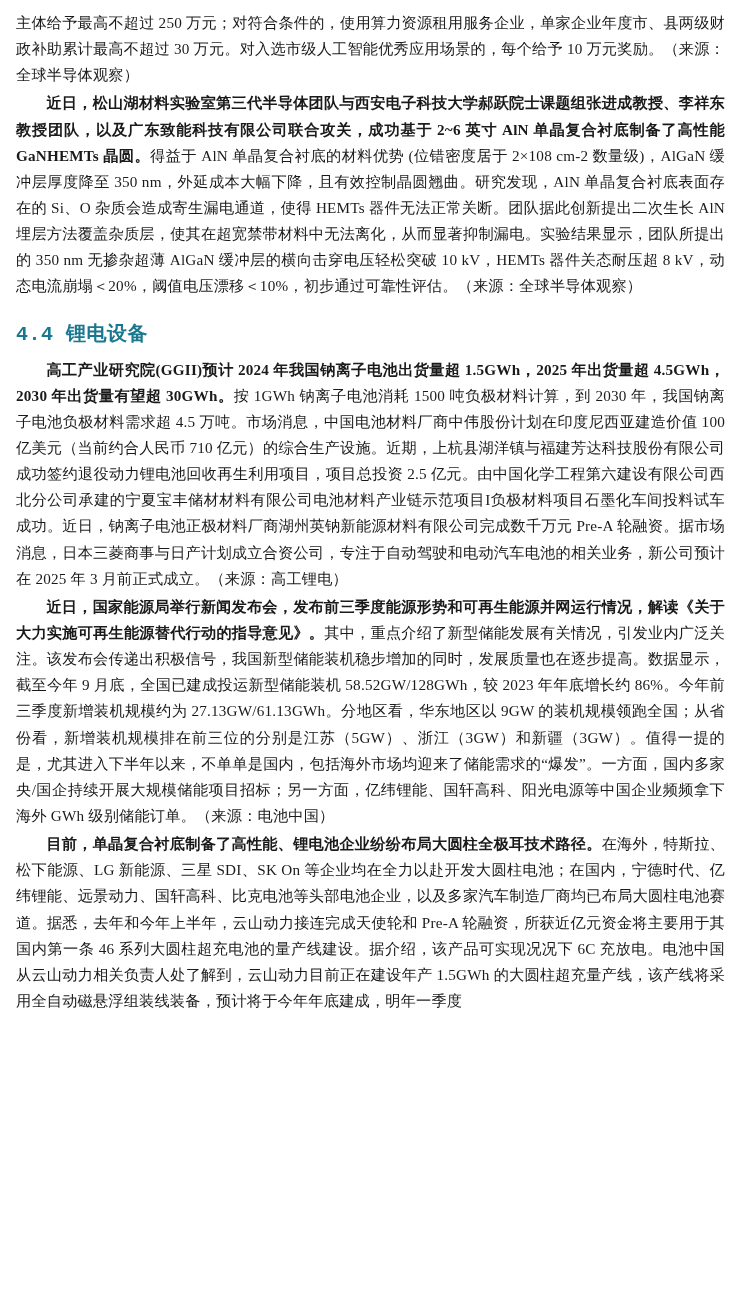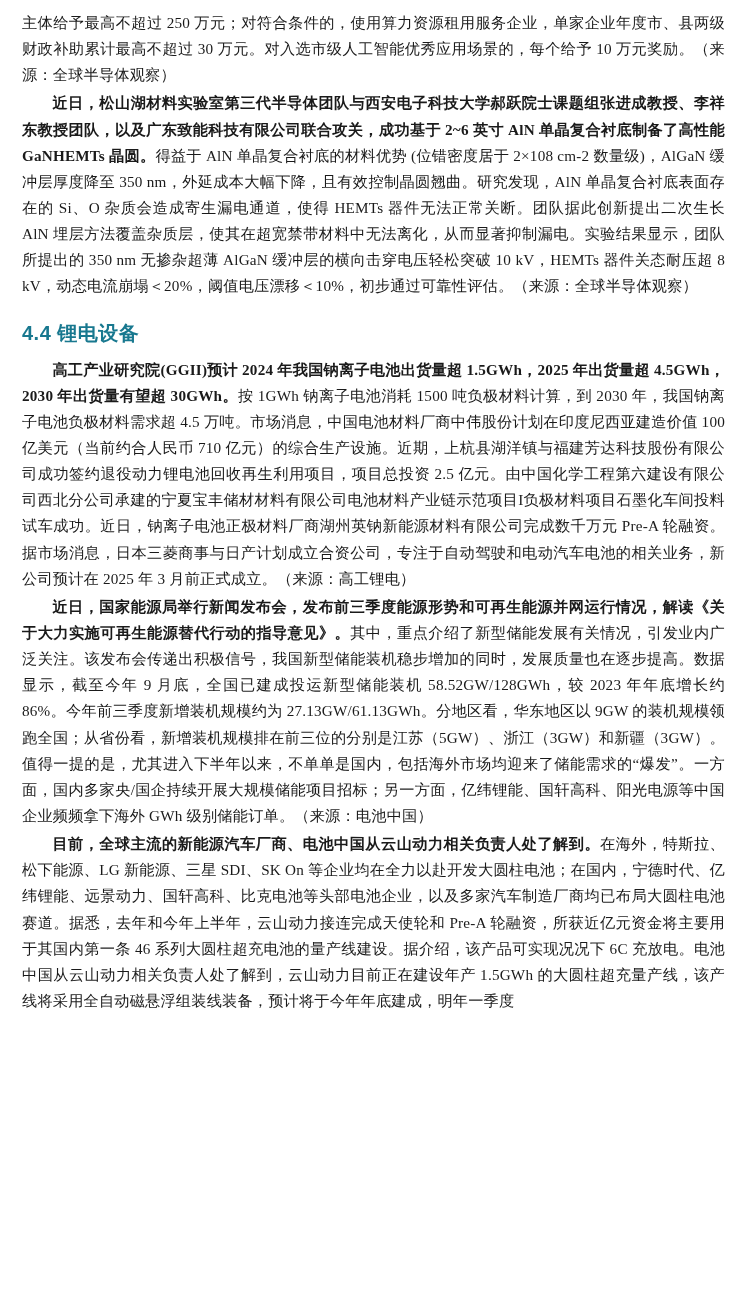--- a/index.html
+++ b/index.html
@@ -9,21 +9,21 @@
   }
   body {
     width: 747px;
     font-family: "Liberation Serif", "DejaVu Serif", serif;
     color: #1a1a1a;
   }
   .page {
     width: 747px;
     min-height: 1313px;
     box-sizing: border-box;
-    padding: 10px 22px 8px 22px;
+    padding: 10px 22px 8px 16px;
     background: #ffffff;
   }
   p.para {
     margin: 0 0 0 0;
     font-size: 15.2px;
     line-height: 1.72;
     text-align: justify;
     text-justify: inter-ideograph;
     text-indent: 0;
     letter-spacing: 0.2px;
@@ -35,21 +35,21 @@
   .lead {
     font-weight: bold;
   }
   h2.section {
     color: #1f7a8c;
     color: #18788f;
     font-size: 20px;
     font-weight: bold;
     margin: 20px 0 10px 0;
     letter-spacing: 0.5px;
-    font-family: Liberation Sans, sans-serif;
+    font-family: Liberation Mono, monospace;
   }
   .block {
     margin-bottom: 2px;
   }
 </style>
 </head>
 <body>
 
 <div class="page">
 
@@ -65,16 +65,16 @@
 
   <div class="block">
     <p class="para indent"><span class="lead">高工产业研究院(GGII)预计 2024 年我国钠离子电池出货量超 1.5GWh，2025 年出货量超 4.5GWh，2030 年出货量有望超 30GWh。</span><span>按 1GWh 钠离子电池消耗 1500 吨负极材料计算，到 2030 年，我国钠离子电池负极材料需求超 4.5 万吨。市场消息，中国电池材料厂商中伟股份计划在印度尼西亚建造价值 100 亿美元（当前约合人民币 710 亿元）的综合生产设施。近期，上杭县湖洋镇与福建芳达科技股份有限公司成功签约退役动力锂电池回收再生利用项目，项目总投资 2.5 亿元。由中国化学工程第六建设有限公司西北分公司承建的宁夏宝丰储材材料有限公司电池材料产业链示范项目I负极材料项目石墨化车间投料试车成功。近日，钠离子电池正极材料厂商湖州英钠新能源材料有限公司完成数千万元 Pre-A 轮融资。据市场消息，日本三菱商事与日产计划成立合资公司，专注于自动驾驶和电动汽车电池的相关业务，新公司预计在 2025 年 3 月前正式成立。（来源：高工锂电）</span></p>
   </div>
 
   <div class="block">
     <p class="para indent"><span class="lead">近日，国家能源局举行新闻发布会，发布前三季度能源形势和可再生能源并网运行情况，解读《关于大力实施可再生能源替代行动的指导意见》。</span><span>其中，重点介绍了新型储能发展有关情况，引发业内广泛关注。该发布会传递出积极信号，我国新型储能装机稳步增加的同时，发展质量也在逐步提高。数据显示，截至今年 9 月底，全国已建成投运新型储能装机 58.52GW/128GWh，较 2023 年年底增长约 86%。今年前三季度新增装机规模约为 27.13GW/61.13GWh。分地区看，华东地区以 9GW 的装机规模领跑全国；从省份看，新增装机规模排在前三位的分别是江苏（5GW）、浙江（3GW）和新疆（3GW）。值得一提的是，尤其进入下半年以来，不单单是国内，包括海外市场均迎来了储能需求的“爆发”。一方面，国内多家央/国企持续开展大规模储能项目招标；另一方面，亿纬锂能、国轩高科、阳光电源等中国企业频频拿下海外 GWh 级别储能订单。（来源：电池中国）</span></p>
   </div>
 
   <div class="block">
-    <p class="para indent"><span class="lead">目前，全球主流的新能源汽车厂商、电池中国从云山动力相关负责人处了解到。</span><span>在海外，特斯拉、松下能源、LG 新能源、三星 SDI、SK On 等企业均在全力以赴开发大圆柱电池；在国内，宁德时代、亿纬锂能、远景动力、国轩高科、比克电池等头部电池企业，以及多家汽车制造厂商均已布局大圆柱电池赛道。据悉，去年和今年上半年，云山动力接连完成天使轮和 Pre-A 轮融资，所获近亿元资金将主要用于其国内第一条 46 系列大圆柱超充电池的量产线建设。据介绍，该产品可实现况况下 6C 充放电。电池中国从云山动力相关负责人处了解到，云山动力目前正在建设年产 1.5GWh 的大圆柱超充量产线，该产线将采用全自动磁悬浮组装线装备，预计将于今年年底建成，明年一季度</span></p>
+    <p class="para indent"><span class="lead">目前，单晶复合衬底制备了高性能、锂电池企业纷纷布局大圆柱全极耳技术路径。</span><span>在海外，特斯拉、松下能源、LG 新能源、三星 SDI、SK On 等企业均在全力以赴开发大圆柱电池；在国内，宁德时代、亿纬锂能、远景动力、国轩高科、比克电池等头部电池企业，以及多家汽车制造厂商均已布局大圆柱电池赛道。据悉，去年和今年上半年，云山动力接连完成天使轮和 Pre-A 轮融资，所获近亿元资金将主要用于其国内第一条 46 系列大圆柱超充电池的量产线建设。据介绍，该产品可实现况况下 6C 充放电。电池中国从云山动力相关负责人处了解到，云山动力目前正在建设年产 1.5GWh 的大圆柱超充量产线，该产线将采用全自动磁悬浮组装线装备，预计将于今年年底建成，明年一季度</span></p>
   </div>
 
 </div>
 
 </body></html>

